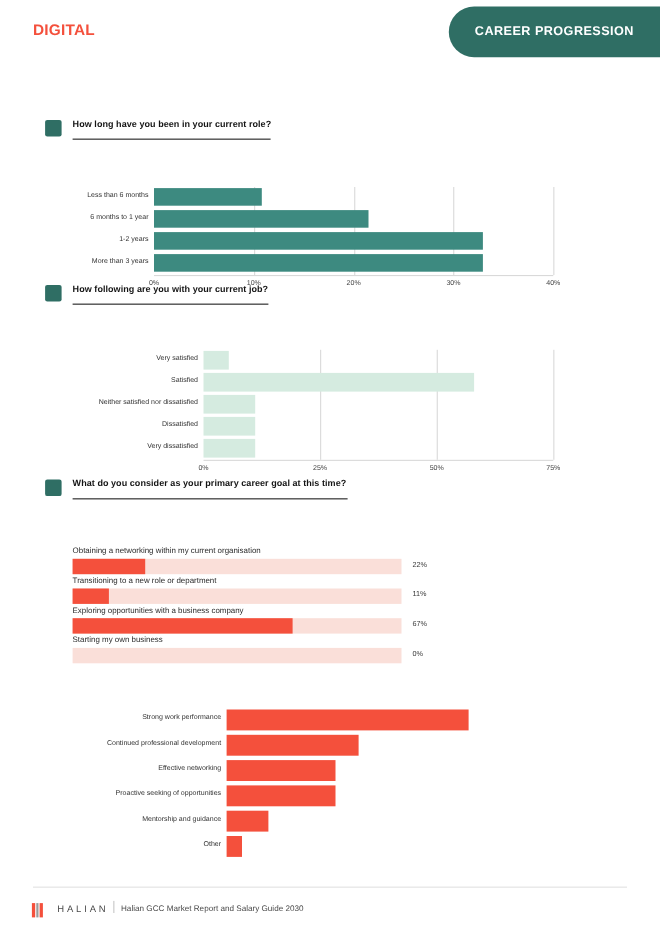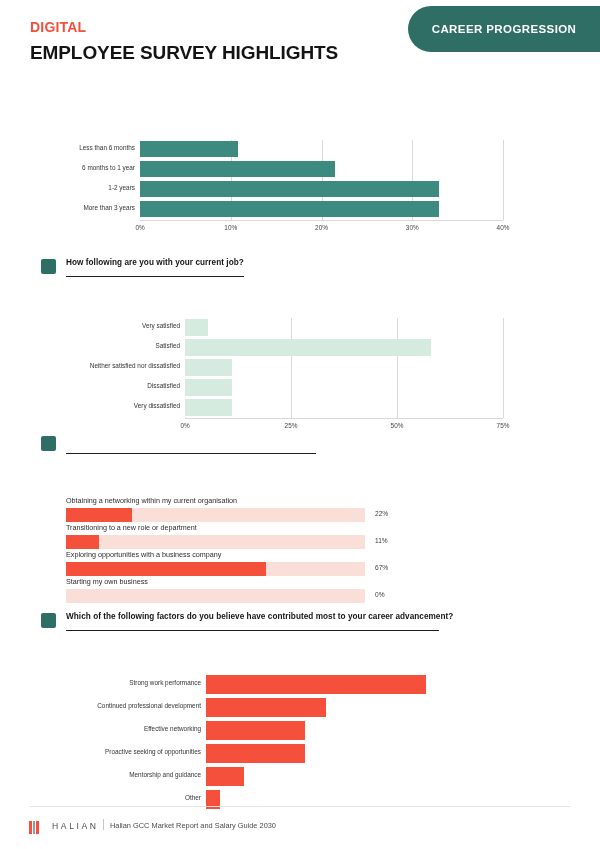--- a/index.html
+++ b/index.html
@@ -191,24 +191,28 @@
   }
 </style>
 </head>
 <body>
 
 <div id="header">
   <div id="badge">
     <span id="badge-label">CAREER PROGRESSION</span>
   </div>
   <div id="kicker">DIGITAL</div>
-  <div id="main-title">EMPLOYEE SURVEY HIGHLIGHTS</div>
 </div>
 
 <div class="section" id="section-1" style="top:108px;">
+  <div class="sec-head">
+    <div class="sec-square"></div>
+    <div class="sec-title">How long have you been in your current role?</div>
+    <div class="sec-rule" style="width:180px;"></div>
+  </div>
   <div class="chart" id="chart-1" style="height:100px;">
       <div class="tick-label" style="left: 126px; top: 117px; width: 28px;">0%</div>
       <div class="gridline" style="left: 230.75px; top: 32px; height: 80px;"></div>
       <div class="tick-label" style="left: 216.75px; top: 117px; width: 28px;">10%</div>
       <div class="gridline" style="left: 321.5px; top: 32px; height: 80px;"></div>
       <div class="tick-label" style="left: 307.5px; top: 117px; width: 28px;">20%</div>
       <div class="gridline" style="left: 412.25px; top: 32px; height: 80px;"></div>
       <div class="tick-label" style="left: 398.25px; top: 117px; width: 28px;">30%</div>
       <div class="gridline" style="left: 503px; top: 32px; height: 80px;"></div>
       <div class="tick-label" style="left: 489px; top: 117px; width: 28px;">40%</div>
@@ -248,20 +252,21 @@
       <div class="cat-label" style="left: 60px; top: 95.3px; width: 120px;">Dissatisfied</div>
       <div class="bar" style="left: 185px; top: 91px; width: 46.64px; height: 17px; background: rgb(213, 235, 224);"></div>
       <div class="cat-label" style="left: 60px; top: 115.3px; width: 120px;">Very dissatisfied</div>
       <div class="bar" style="left: 185px; top: 111px; width: 46.64px; height: 17px; background: rgb(213, 235, 224);"></div>
     </div>
 </div>
 
 <div class="section" id="section-3" style="top:435px;">
   <div class="sec-head">
     <div class="sec-square"></div>
+    <div class="sec-title">What do you consider as your primary career goal at this time?</div>
     <div class="sec-rule" style="width:250px;"></div>
   </div>
   <div class="chart" id="chart-3" style="height:140px;">
       <div class="pg-label" style="left: 66px; top: 32px;">Obtaining a networking within my current organisation</div>
       <div class="pg-track" style="left: 66px; top: 43px; width: 299px; background: rgb(250, 223, 217);"></div>
       <div class="pg-fill" style="left: 66px; top: 43px; width: 65.78px; background: rgb(244, 80, 60);"></div>
       <div class="pg-value" style="left: 375px; top: 46px;">22%</div>
       <div class="pg-label" style="left: 66px; top: 59px;">Transitioning to a new role or department</div>
       <div class="pg-track" style="left: 66px; top: 70px; width: 299px; background: rgb(250, 223, 217);"></div>
       <div class="pg-fill" style="left: 66px; top: 70px; width: 32.89px; background: rgb(244, 80, 60);"></div>
@@ -270,25 +275,20 @@
       <div class="pg-track" style="left: 66px; top: 97px; width: 299px; background: rgb(250, 223, 217);"></div>
       <div class="pg-fill" style="left: 66px; top: 97px; width: 200.33px; background: rgb(244, 80, 60);"></div>
       <div class="pg-value" style="left: 375px; top: 100px;">67%</div>
       <div class="pg-label" style="left: 66px; top: 113px; text-align: center;">Starting my own business</div>
       <div class="pg-track" style="left: 66px; top: 124px; width: 299px; background: rgb(250, 223, 217);"></div>
       <div class="pg-value" style="left: 375px; top: 127px;">0%</div>
     </div>
 </div>
 
 <div class="section" id="section-4" style="top:612px;">
-  <div class="sec-head">
-    <div class="sec-square"></div>
-    <div class="sec-title">Which of the following factors do you believe have contributed most to your career advancement?</div>
-    <div class="sec-rule" style="width:373px;"></div>
-  </div>
   <div class="chart" id="chart-4" style="height:160px;">
       <div class="cat-label" style="left: 61px; top: 38.3px; width: 140px;">Strong work performance</div>
       <div class="bar" style="left: 206px; top: 33px; width: 220px; height: 19px; background: rgb(244, 80, 60);"></div>
       <div class="cat-label" style="left: 61px; top: 61.3px; width: 140px;">Continued professional development</div>
       <div class="bar" style="left: 206px; top: 56px; width: 120px; height: 19px; background: rgb(244, 80, 60);"></div>
       <div class="cat-label" style="left: 61px; top: 84.3px; width: 140px;">Effective networking</div>
       <div class="bar" style="left: 206px; top: 79px; width: 99px; height: 19px; background: rgb(244, 80, 60);"></div>
       <div class="cat-label" style="left: 61px; top: 107.3px; width: 140px;">Proactive seeking of opportunities</div>
       <div class="bar" style="left: 206px; top: 102px; width: 99px; height: 19px; background: rgb(244, 80, 60);"></div>
       <div class="cat-label" style="left: 61px; top: 130.3px; width: 140px;">Mentorship and guidance</div>

